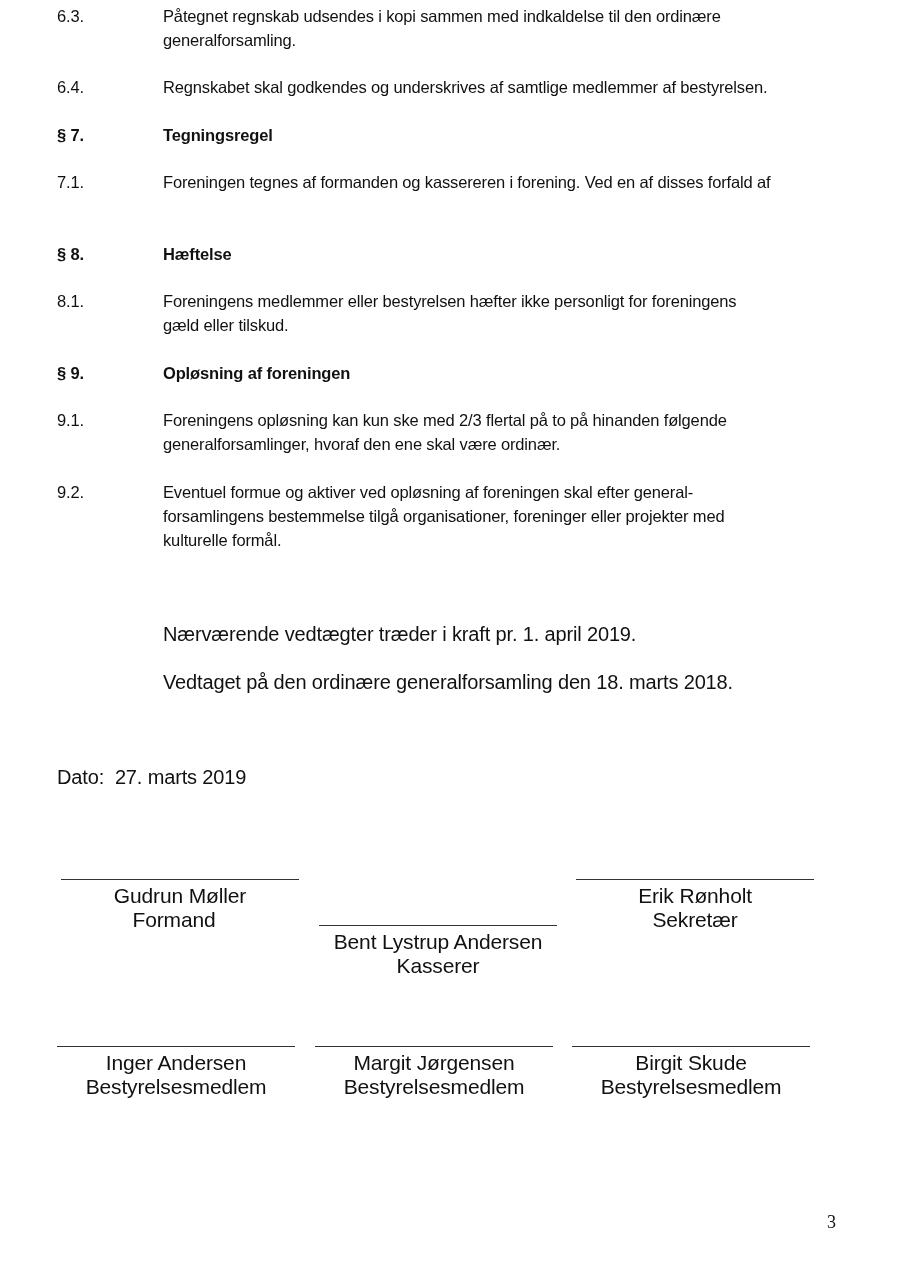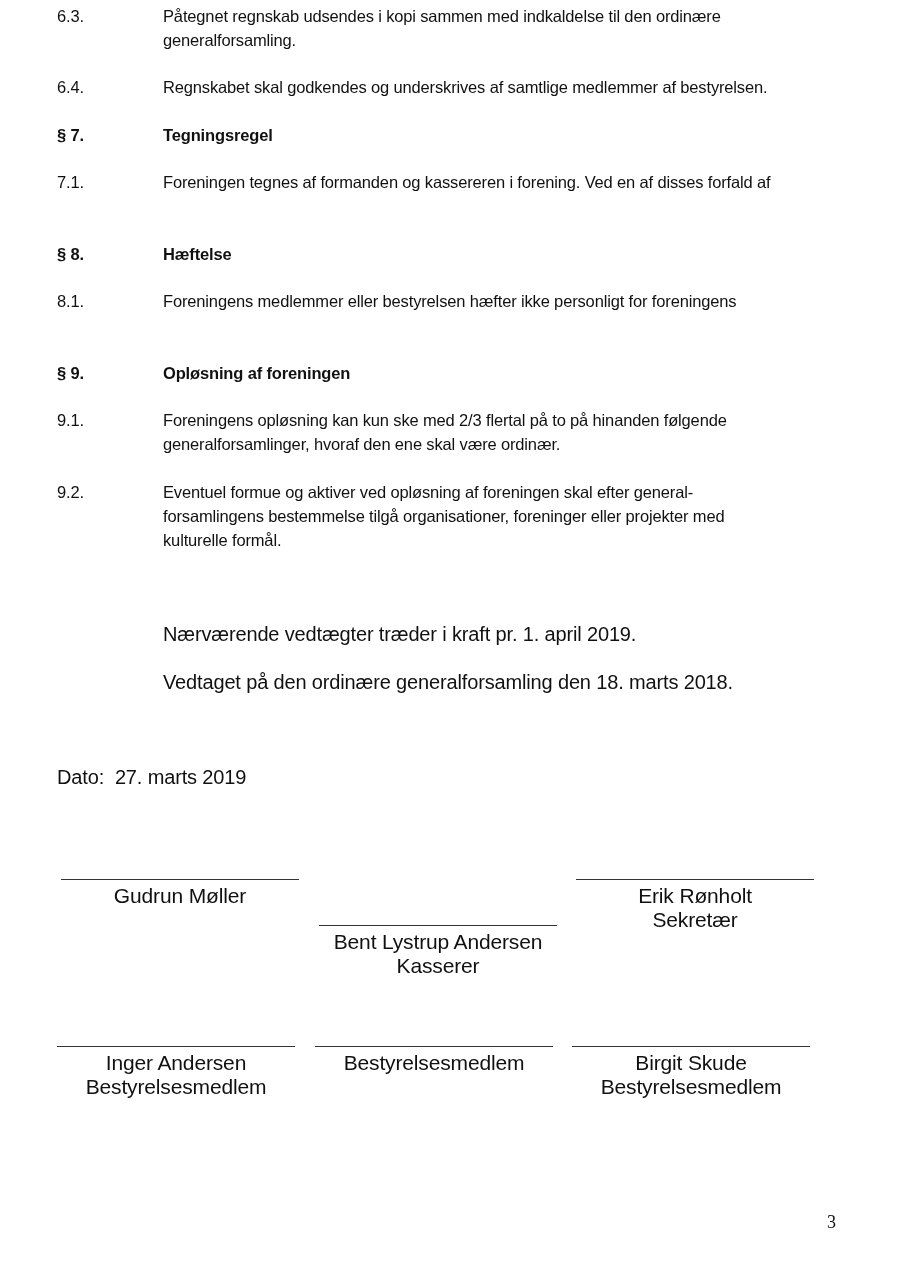--- a/index.html
+++ b/index.html
@@ -108,20 +108,21 @@
 
   <div class="row bold" style="top:242px;">
     <span class="num">§ 8.</span>
     <span class="txt">Hæftelse</span>
   </div>
 
   <div class="row" style="top:289px;">
     <span class="num">8.1.</span>
     <div class="txt">
       <span class="line">Foreningens medlemmer eller bestyrelsen hæfter ikke personligt for foreningens</span>
+      <span class="line">gæld eller tilskud.</span>
     </div>
   </div>
 
   <div class="row bold" style="top:361px;">
     <span class="num">§ 9.</span>
     <span class="txt">Opløsning af foreningen</span>
   </div>
 
   <div class="row" style="top:408px;">
     <span class="num">9.1.</span>
@@ -144,39 +145,41 @@
   <div class="free" style="left:147px; top:670px;">Vedtaget på den ordinære generalforsamling den 18. marts 2018.</div>
 
   <div class="free" style="left:41px; top:765px;">
     <span>Dato:</span>&nbsp;
     <span>27. marts 2019</span>
   </div>
 
   <div class="sig" style="left:45px; top:879px;">
     <div class="sig-line"></div>
     <span class="sig-name">Gudrun Møller</span>
+    <span class="sig-role" style="margin-left:-12px;">Formand</span>
   </div>
   <div class="sig" style="left:303px; top:879px;margin-top:46px;">
     <div class="sig-line"></div>
     <span class="sig-name">Bent Lystrup Andersen</span>
     <span class="sig-role">Kasserer</span>
   </div>
   <div class="sig" style="left:560px; top:879px;">
     <div class="sig-line"></div>
     <span class="sig-name">Erik Rønholt</span>
     <span class="sig-role">Sekretær</span>
   </div>
 
   <div class="sig" style="left:41px; top:1046px;">
     <div class="sig-line"></div>
     <span class="sig-name">Inger Andersen</span>
     <span class="sig-role">Bestyrelsesmedlem</span>
   </div>
   <div class="sig" style="left:299px; top:1046px;">
     <div class="sig-line"></div>
+    <span class="sig-name">Margit Jørgensen</span>
     <span class="sig-role">Bestyrelsesmedlem</span>
   </div>
   <div class="sig" style="left:556px; top:1046px;">
     <div class="sig-line"></div>
     <span class="sig-name">Birgit Skude</span>
     <span class="sig-role">Bestyrelsesmedlem</span>
   </div>
 
   <div class="pagenum">3</div>
 </div>

